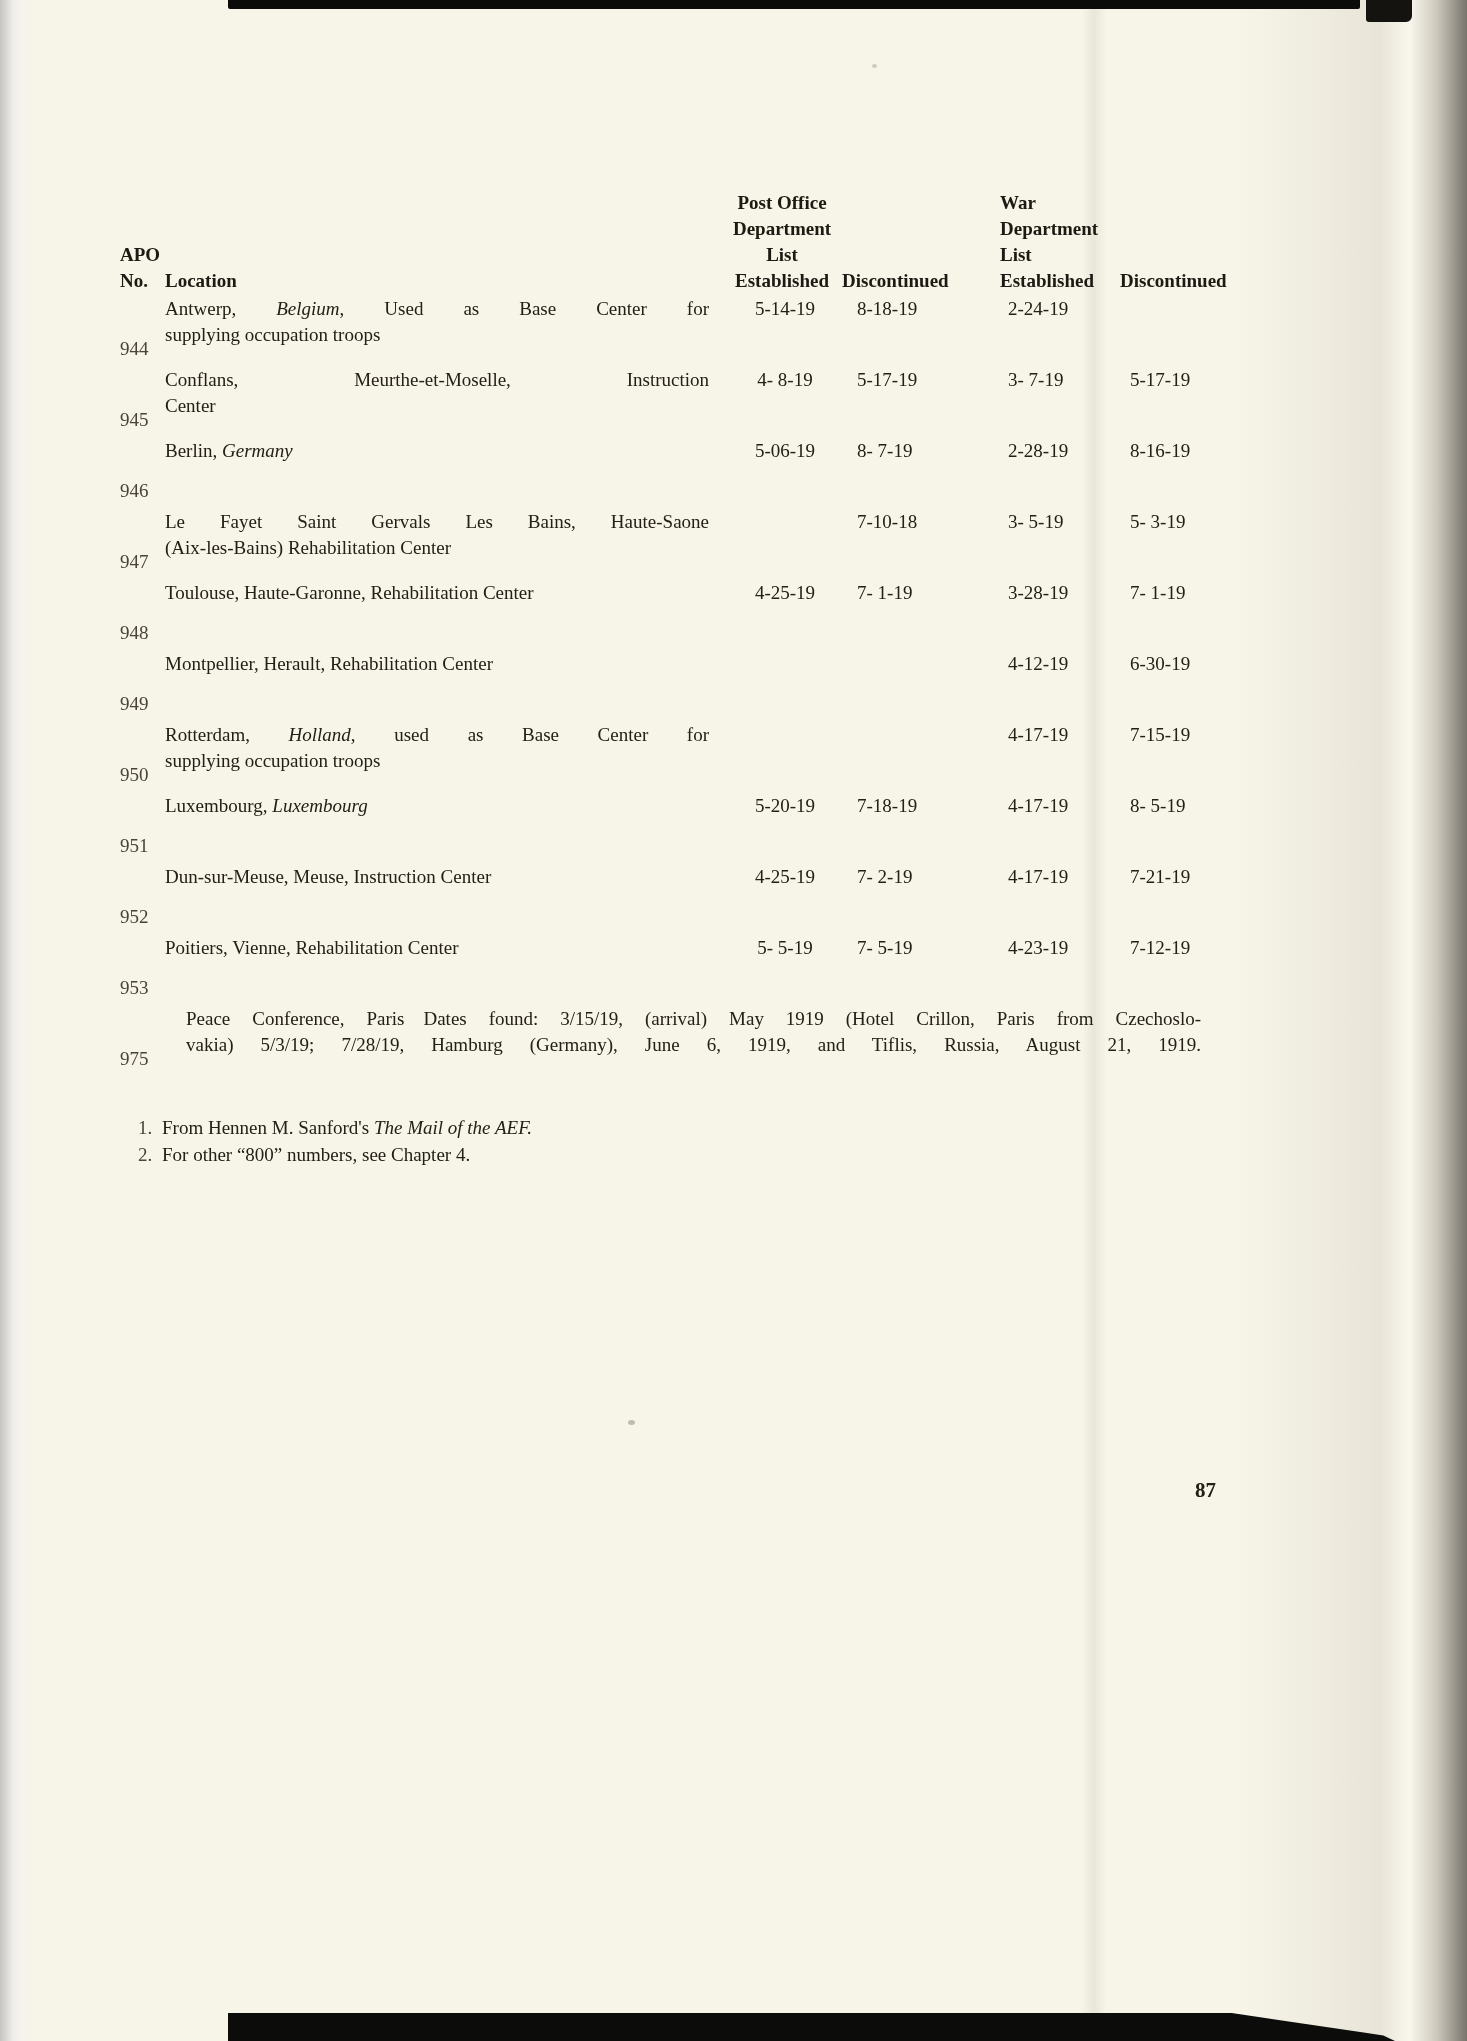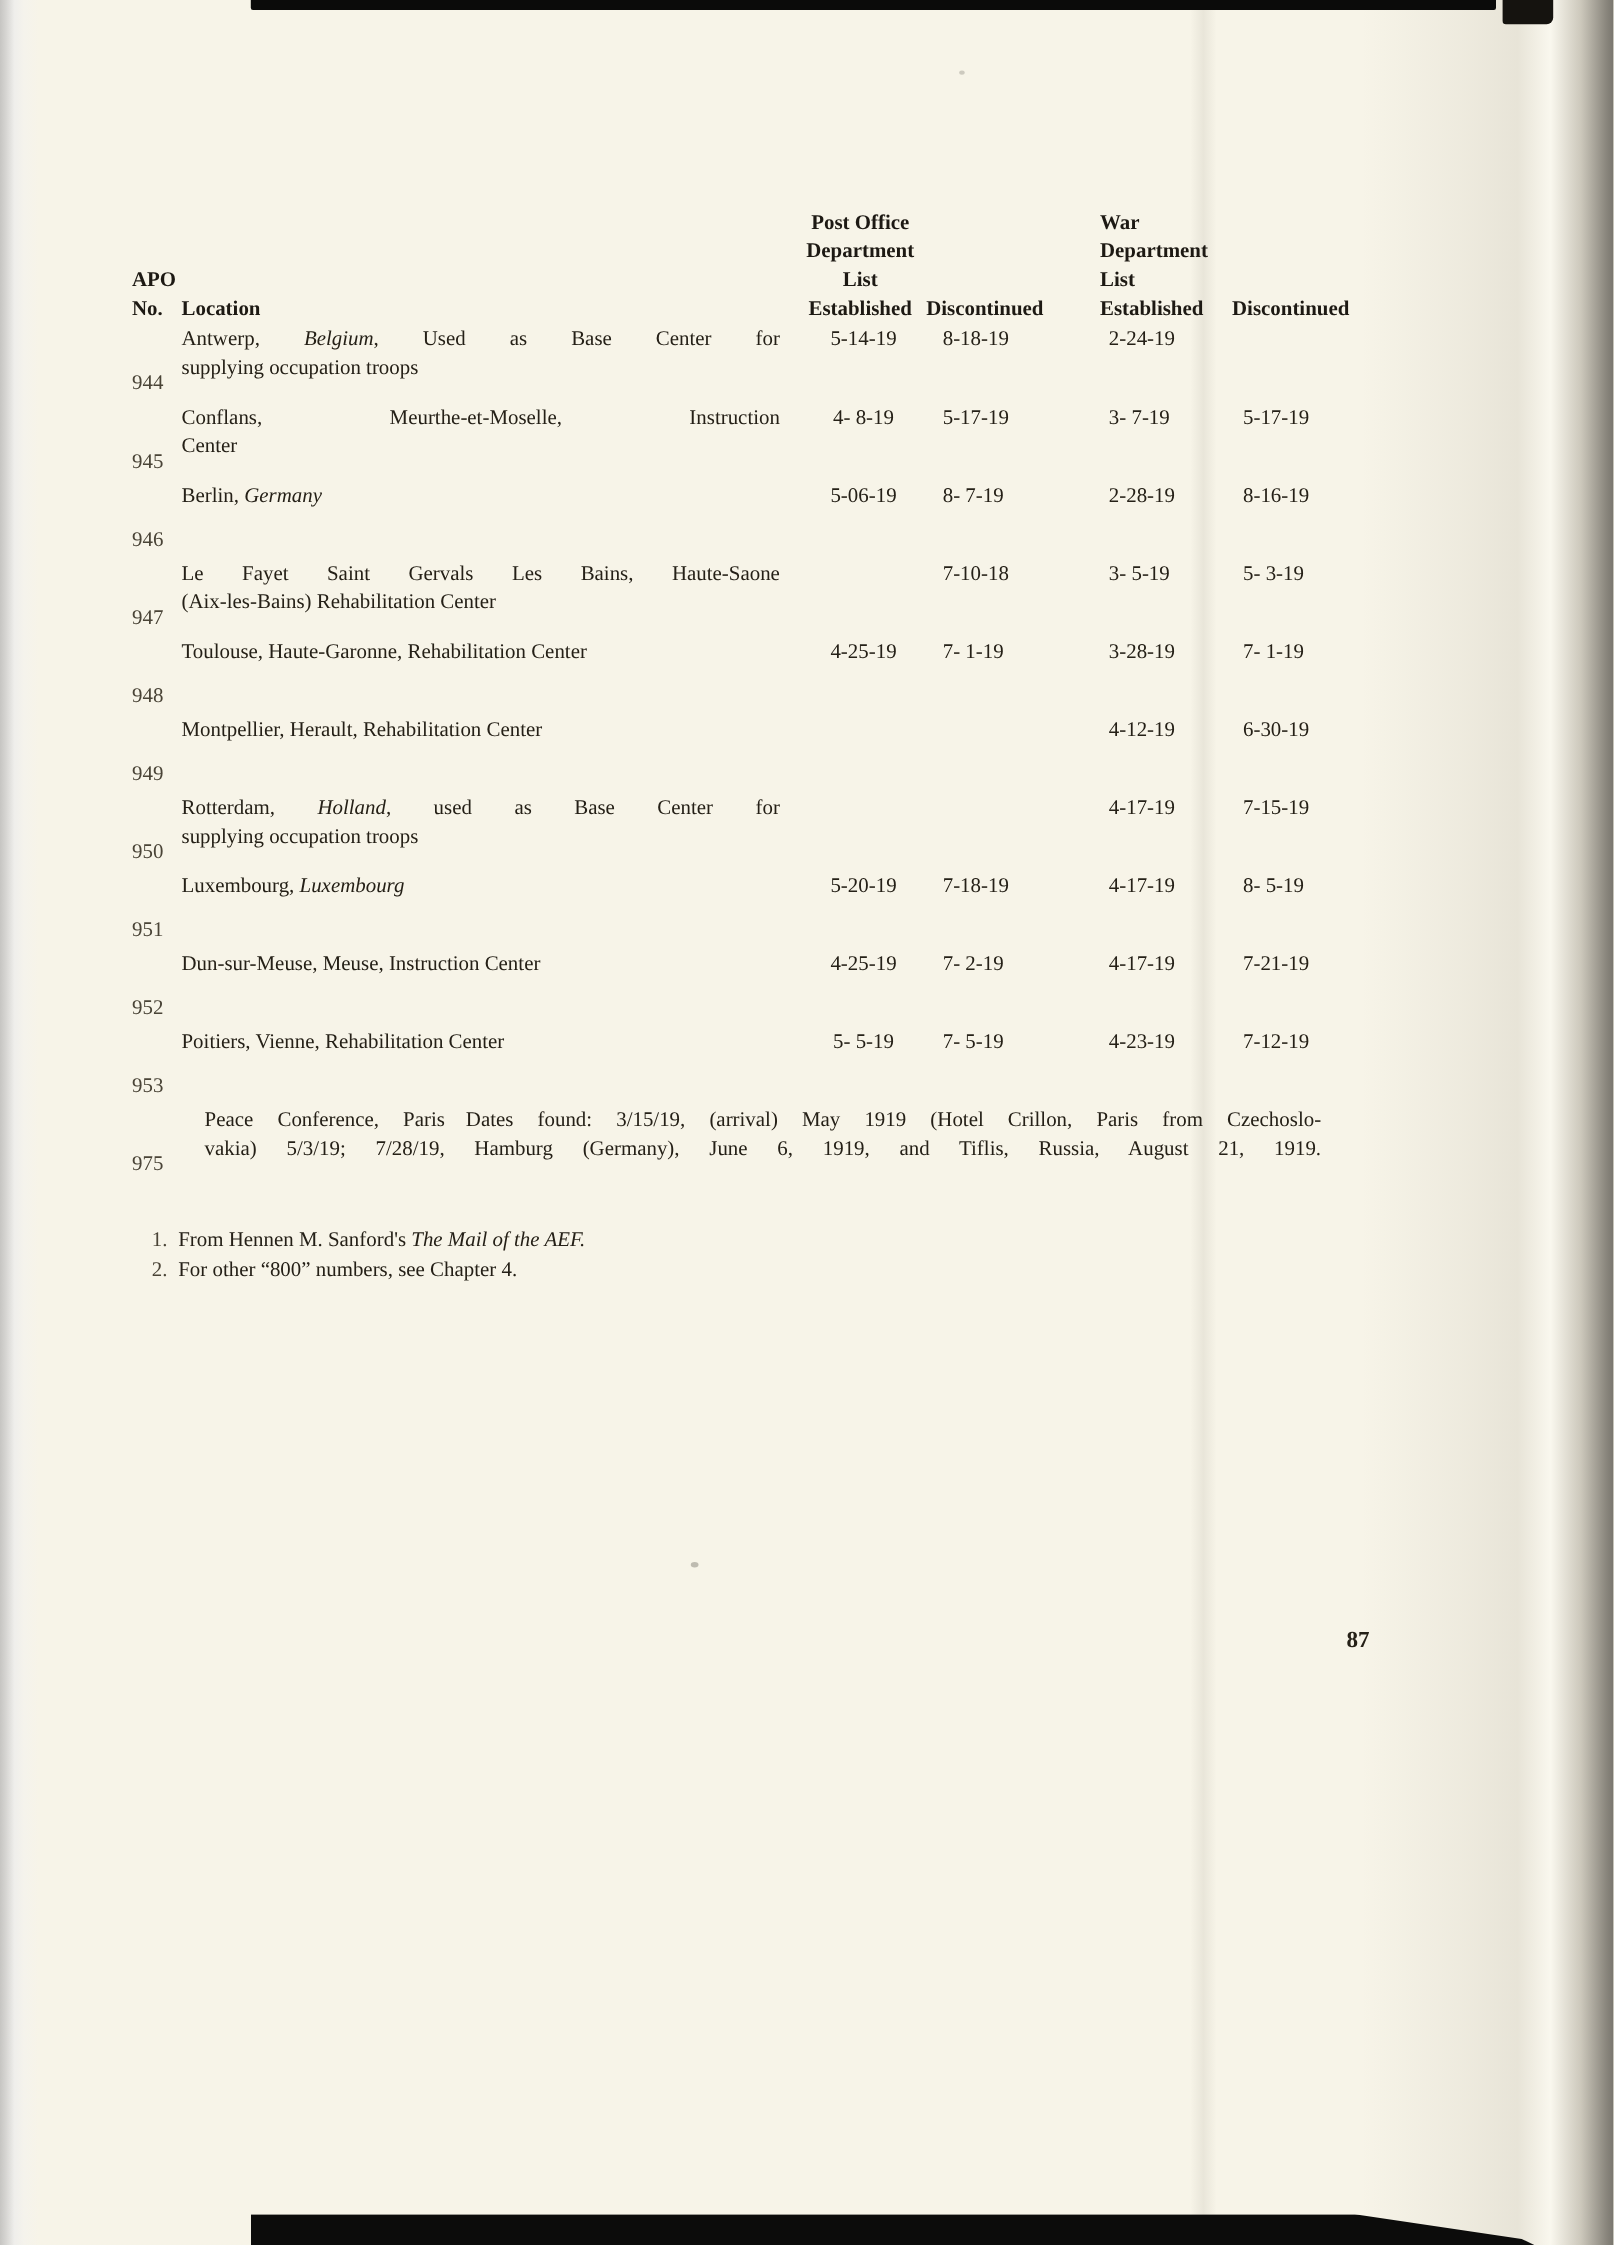--- a/index.html
+++ b/index.html
@@ -37,21 +37,21 @@
   .d2{flex:0 0 120px;width:120px;font-family:Liberation Serif, serif;}
   .d3{flex:0 0 147px;width:147px;}
   .trow .d0{padding-left:6px;}
   .trow .d1{padding-left:15px;}
   .trow .d2{padding-left:8px;}
   .trow .d3{padding-left:10px;}
   .just{text-align:justify;text-align-last:justify;}
   .footnotes{margin-top:42px;margin-left:18px;line-height:27px;}
   .fn{display:flex;}
   .fn-num{flex:0 0 24px;width:24px;color:#4a4437;}
-  .pagenum{position:absolute;left:1185px;top:1477px;width:60px;text-align:right;font-weight:bold;font-size:21px;}
+  .pagenum{position:absolute;left:1156px;top:1477px;width:60px;text-align:right;font-weight:bold;font-size:21px;}
   i{font-style:italic;}
 </style>
 </head>
 <body>
 
 <div class="scan">
   <div class="left-strip"></div>
   <div class="right-shade"></div>
   <div class="crease"></div>
   <div class="top-bar"></div>

